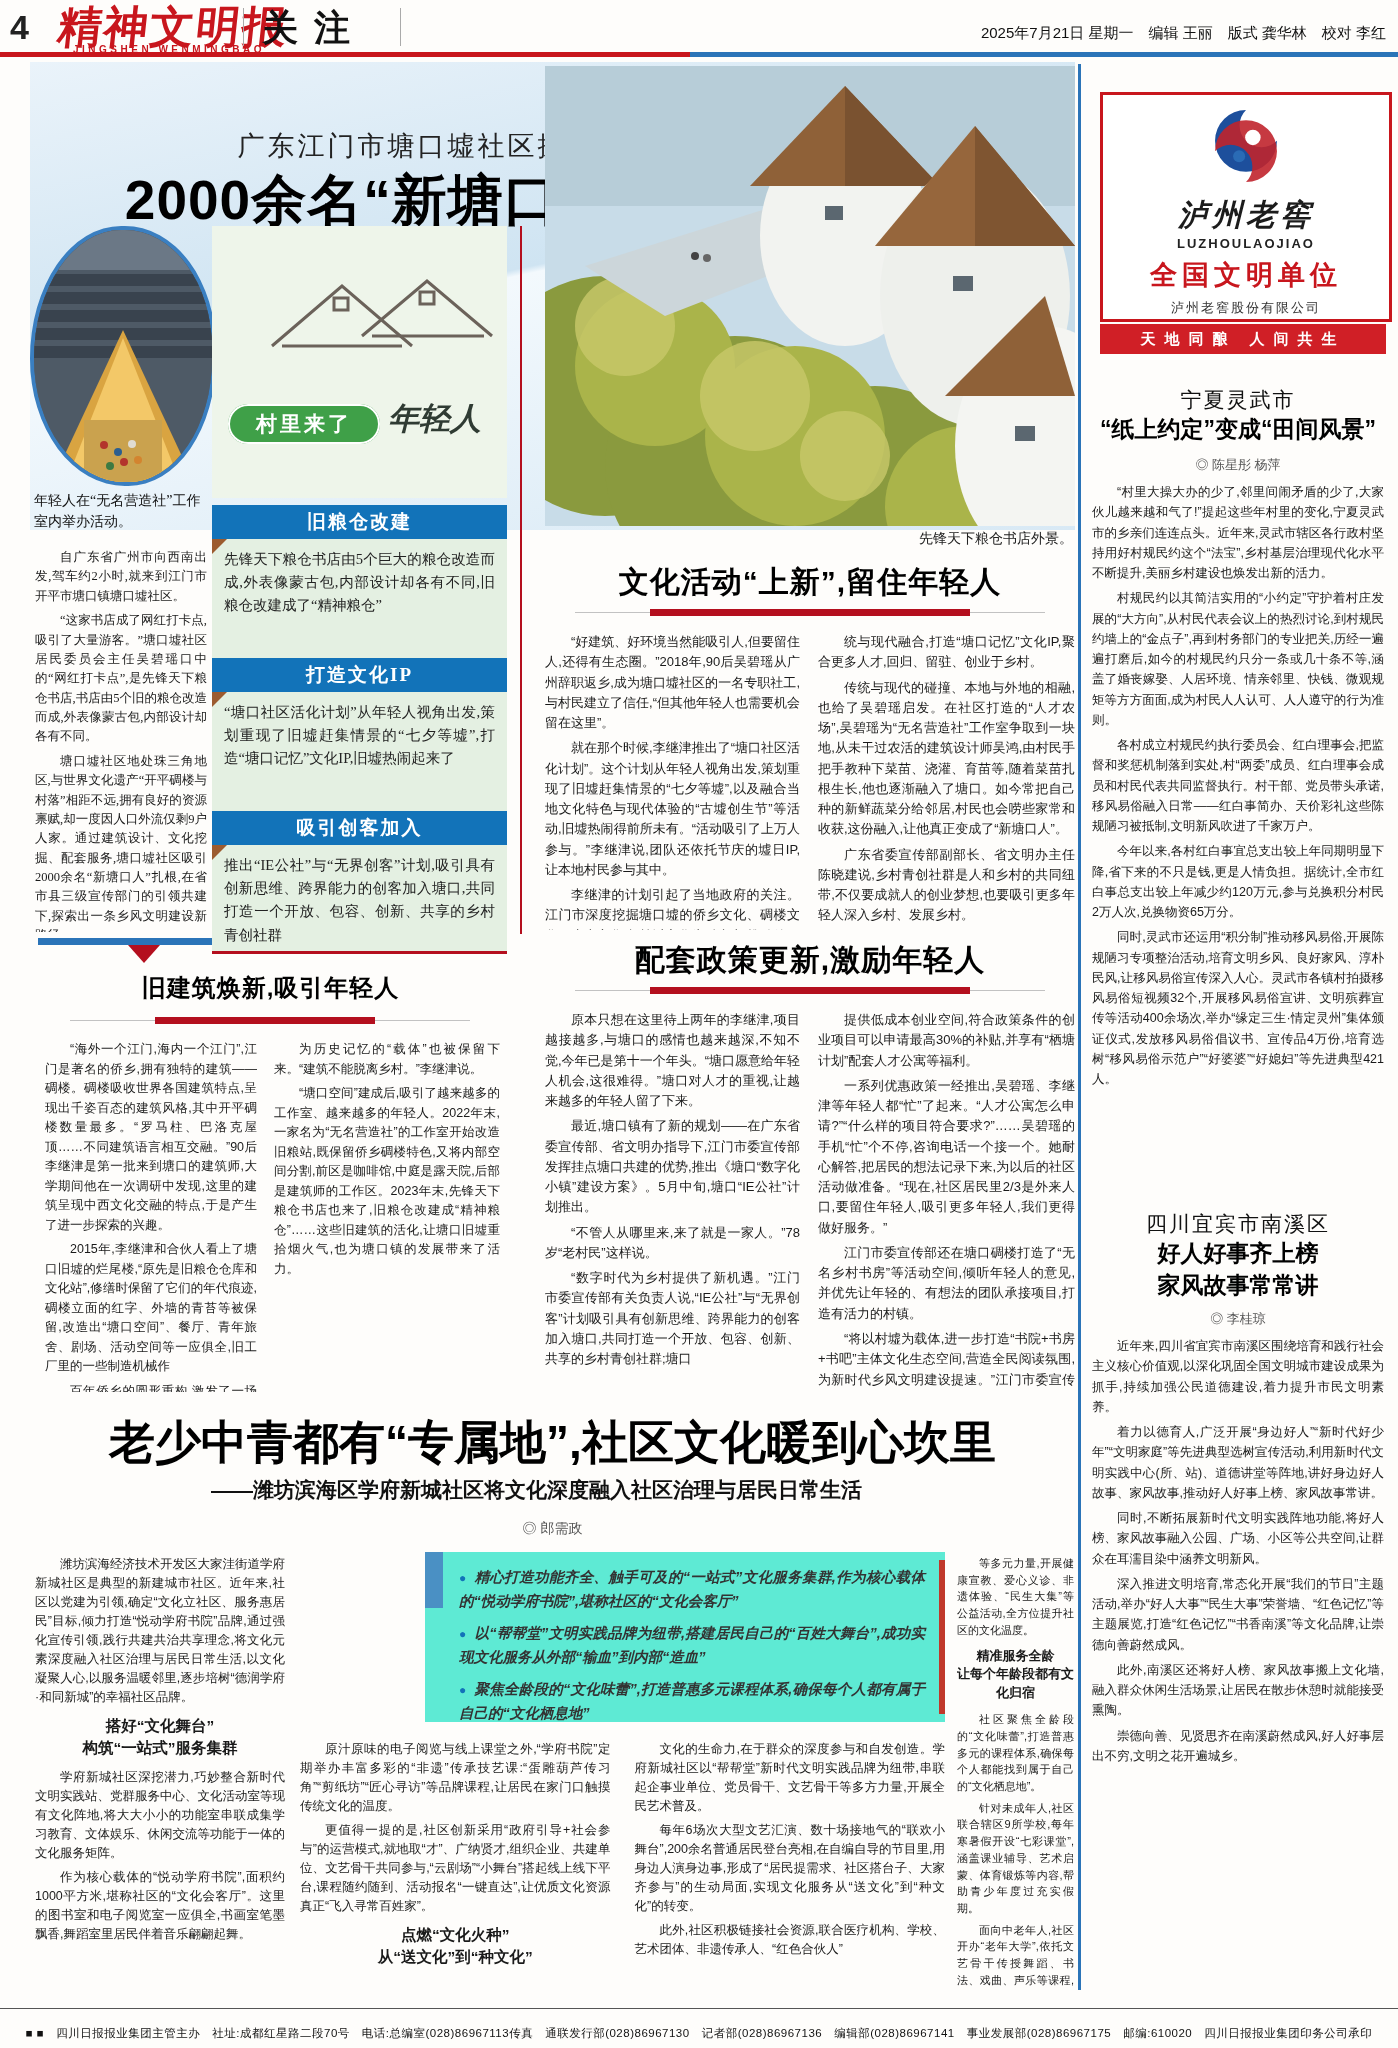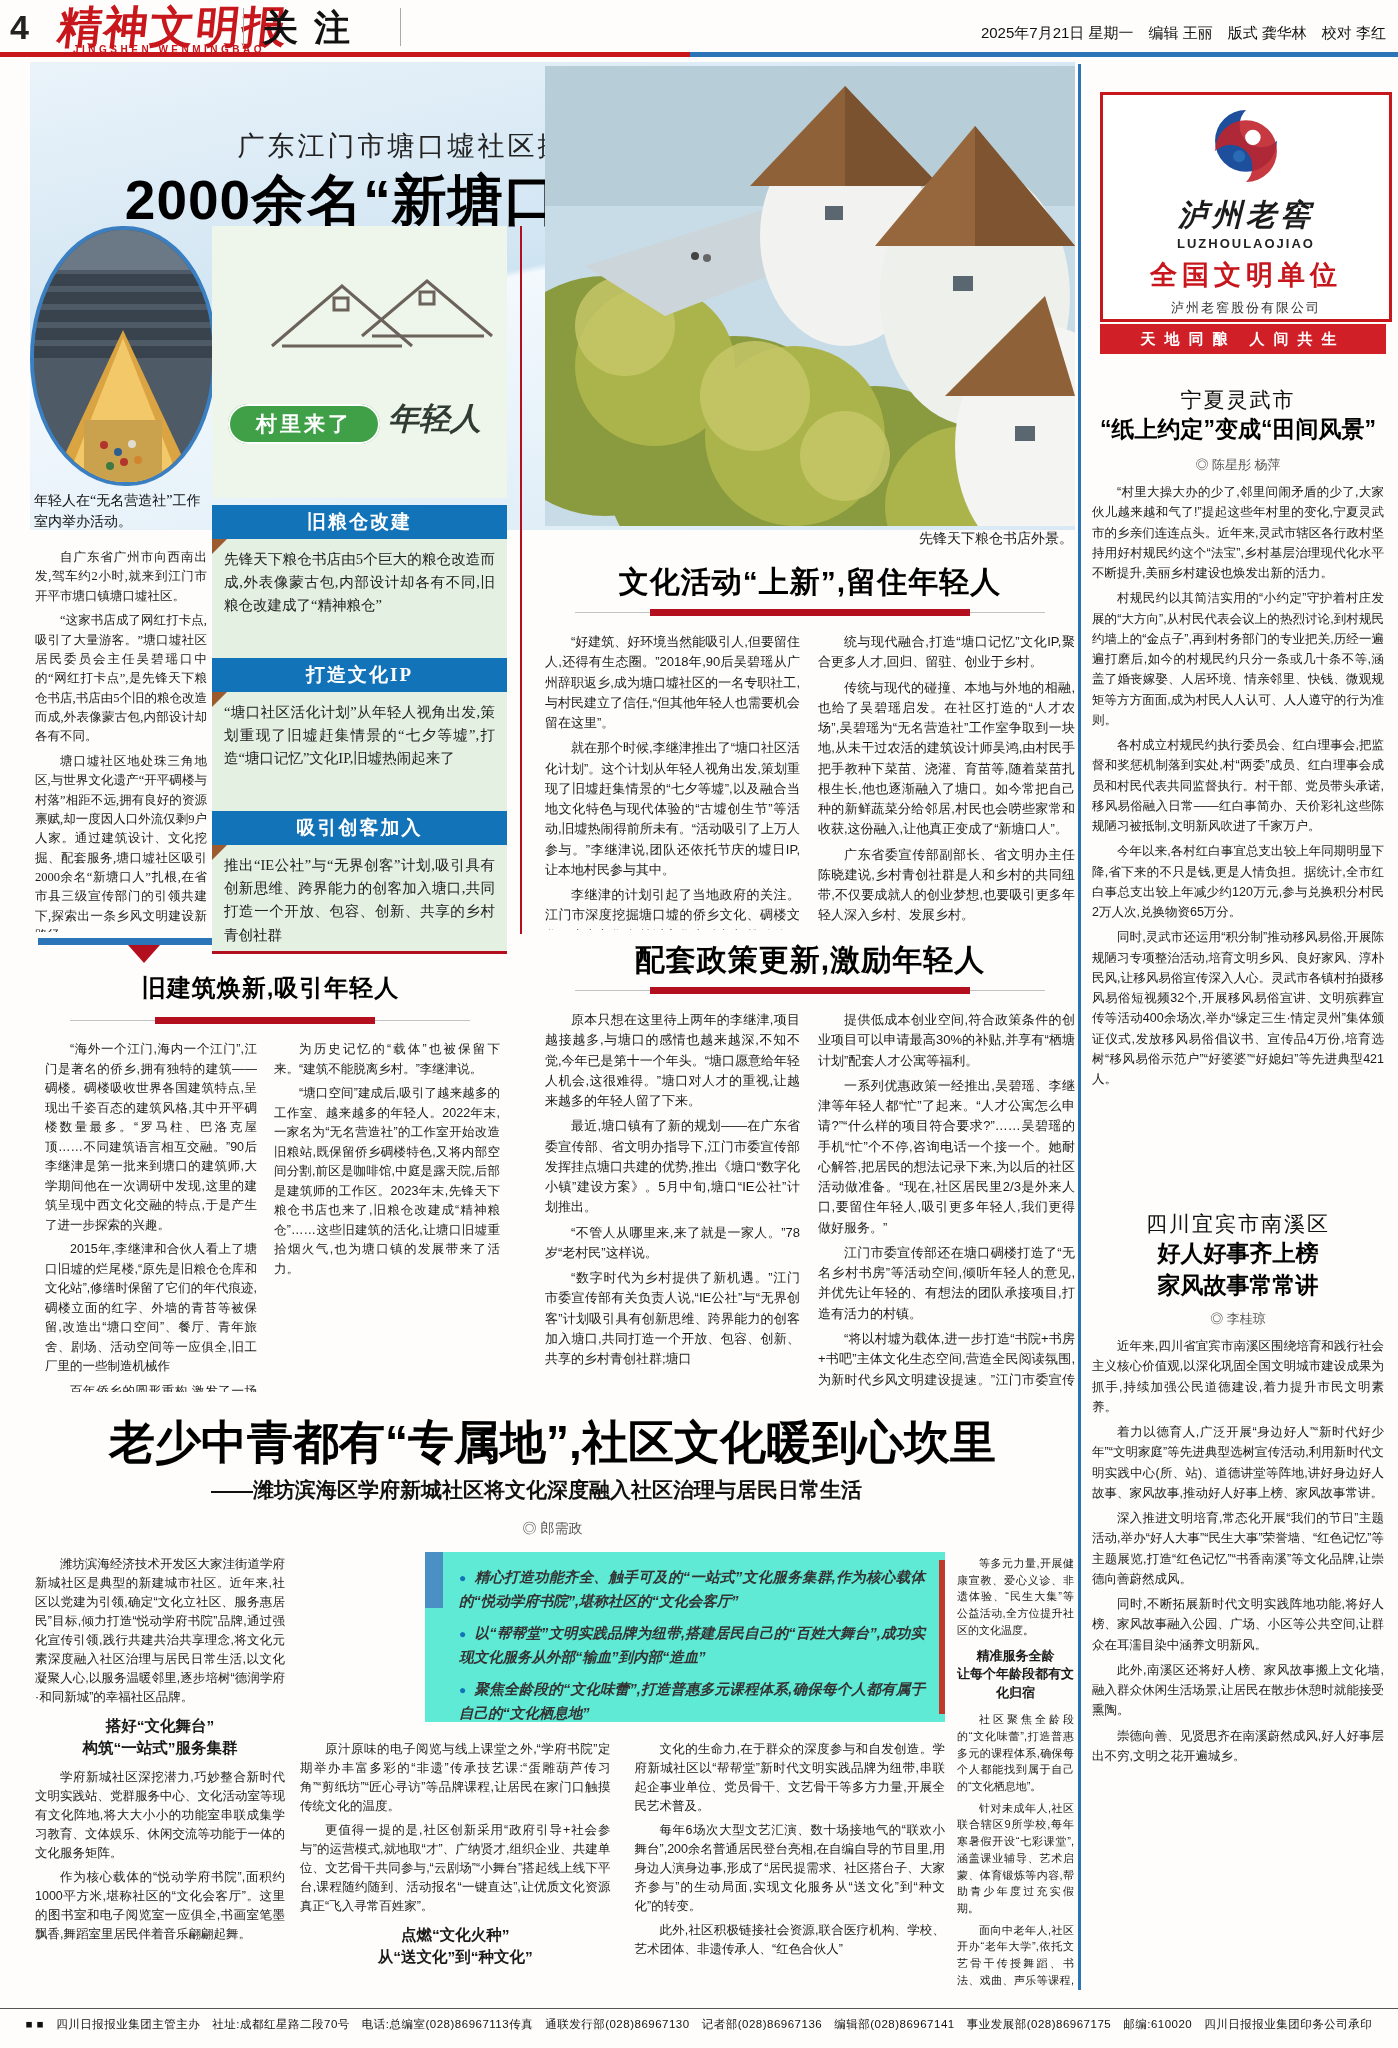--- a/index.html
+++ b/index.html
@@ -80,21 +80,21 @@
   .ad-en{font-size:13px;font-weight:bold;color:#222;letter-spacing:2px;}
   .ad-honor{font-size:27px;font-weight:bold;color:#c8161d;letter-spacing:5px;margin-top:6px;}
   .ad-co{font-size:13px;color:#333;letter-spacing:2px;margin-top:6px;}
   .adbar{left:1100px;top:324px;width:286px;height:30px;background:#d01f26;color:#fff;
          font-size:15px;font-weight:bold;text-align:center;line-height:30px;letter-spacing:9px;}
   .skicker{font-size:21px;color:#111;letter-spacing:2px;}
   .shl{font-size:23px;font-weight:bold;color:#000;}
   .sby{font-size:13px;color:#555;}
   .sbody{font-size:12.5px;line-height:1.62;}
   
-  .footer{left:0;top:2008px;width:1398px;border-top:1px solid #555;padding-top:8px;
+  .footer{left:0;top:2008px;width:1398px;border-top:1px solid #555;padding-top:17px;
           font-size:11.5px;color:#111;text-align:center;letter-spacing:0.5px;}
 </style>
 </head>
 <body>
 
 <div class="page">
 
   <div>
     <div class="abs pageno">4</div>
     <div class="abs brand-cn">精神文明报</div>
@@ -349,21 +349,21 @@
       <p>同时,灵武市还运用“积分制”推动移风易俗,开展陈规陋习专项整治活动,培育文明乡风、良好家风、淳朴民风,让移风易俗宣传深入人心。灵武市各镇村拍摄移风易俗短视频32个,开展移风易俗宣讲、文明殡葬宣传等活动400余场次,举办“缘定三生·情定灵州”集体颁证仪式,发放移风易俗倡议书、宣传品4万份,培育选树“移风易俗示范户”“好婆婆”“好媳妇”等先进典型421人。</p>
     </div>
 
   <div class="abs skicker ctr" style="left:1090px;top:1210px;width:296px">四川宜宾市南溪区</div>
   <div class="abs shl ctr" style="left:1090px;top:1238px;width:296px">好人好事齐上榜</div>
   <div class="abs shl ctr" style="left:1090px;top:1270px;width:296px">家风故事常常讲</div>
   <div class="abs sby ctr" style="left:1090px;top:1310px;width:296px">◎ 李桂琼</div>
   <div class="abs sbody jus clip" style="left:1092px;top:1336px;width:292px;height:650px">
       <p>近年来,四川省宜宾市南溪区围绕培育和践行社会主义核心价值观,以深化巩固全国文明城市建设成果为抓手,持续加强公民道德建设,着力提升市民文明素养。</p>
       <p>着力以德育人,广泛开展“身边好人”“新时代好少年”“文明家庭”等先进典型选树宣传活动,利用新时代文明实践中心(所、站)、道德讲堂等阵地,讲好身边好人故事、家风故事,推动好人好事上榜、家风故事常讲。</p>
+      <p>同时,不断拓展新时代文明实践阵地功能,将好人榜、家风故事融入公园、广场、小区等公共空间,让群众在耳濡目染中涵养文明新风。</p>
       <p>深入推进文明培育,常态化开展“我们的节日”主题活动,举办“好人大事”“民生大事”荣誉墙、“红色记忆”等主题展览,打造“红色记忆”“书香南溪”等文化品牌,让崇德向善蔚然成风。</p>
-      <p>同时,不断拓展新时代文明实践阵地功能,将好人榜、家风故事融入公园、广场、小区等公共空间,让群众在耳濡目染中涵养文明新风。</p>
       <p>此外,南溪区还将好人榜、家风故事搬上文化墙,融入群众休闲生活场景,让居民在散步休憩时就能接受熏陶。</p>
       <p>崇德向善、见贤思齐在南溪蔚然成风,好人好事层出不穷,文明之花开遍城乡。</p>
     </div>
 
   <div class="abs footer">■ ■　四川日报报业集团主管主办　社址:成都红星路二段70号　电话:总编室(028)86967113传真　通联发行部(028)86967130　记者部(028)86967136　编辑部(028)86967141　事业发展部(028)86967175　邮编:610020　四川日报报业集团印务公司承印</div>
 
 </div>
 
 </body></html>

